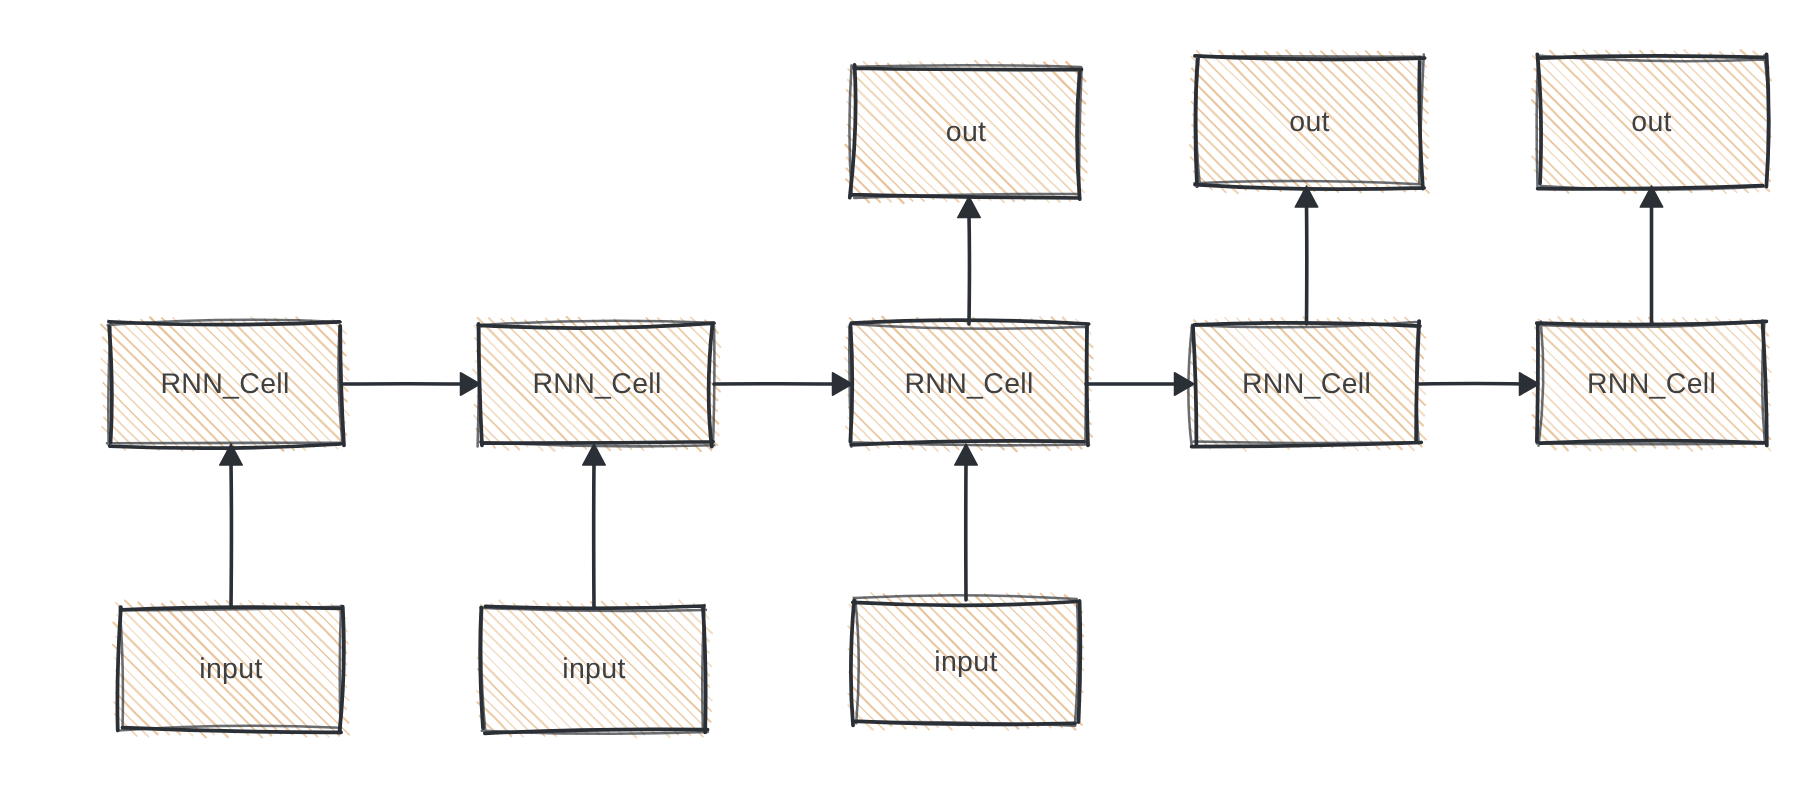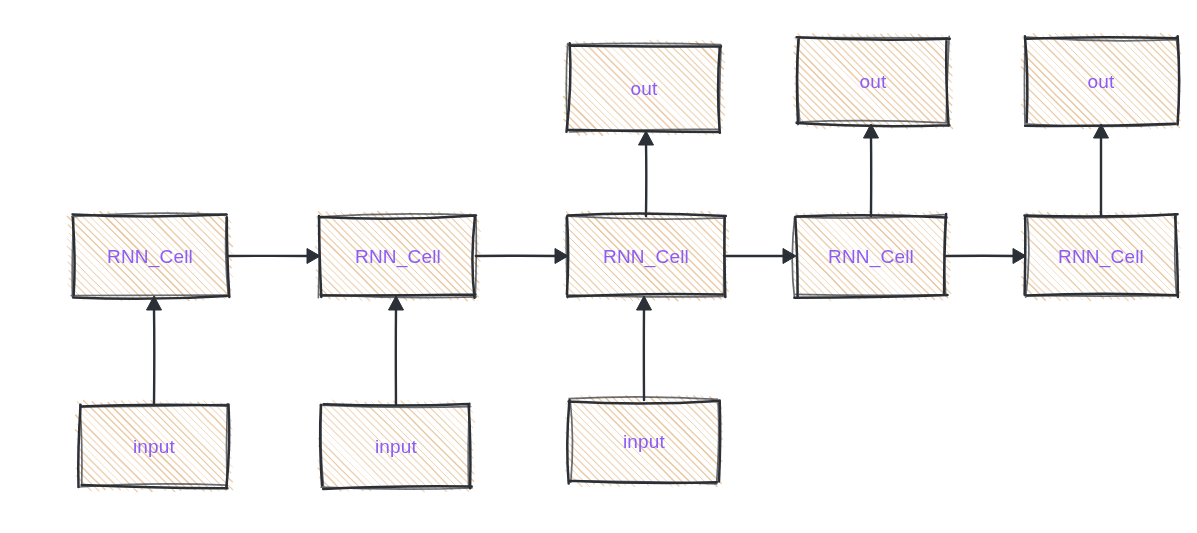--- a/index.html
+++ b/index.html
@@ -24,21 +24,21 @@
     width: 1197px;
     height: 533px;
     pointer-events: none;
   }
   .node {
     position: absolute;
     display: flex;
     align-items: center;
     justify-content: center;
     box-sizing: border-box;
-    color: #8b5cf6;
+    color: #404040;
     font-family: "Liberation Sans", sans-serif;
     font-size: 19px;
     letter-spacing: 0.2px;
     white-space: nowrap;
     background: transparent;
     cursor: default;
   }
   .node-label {
     position: relative;
     z-index: 3;

